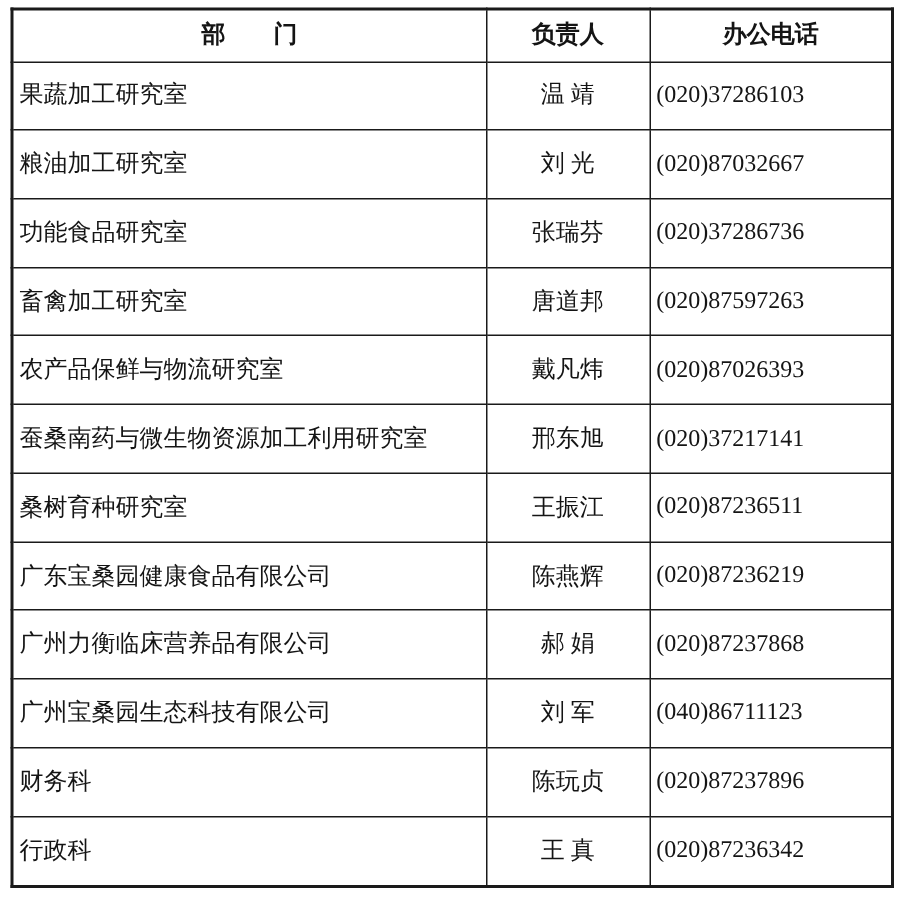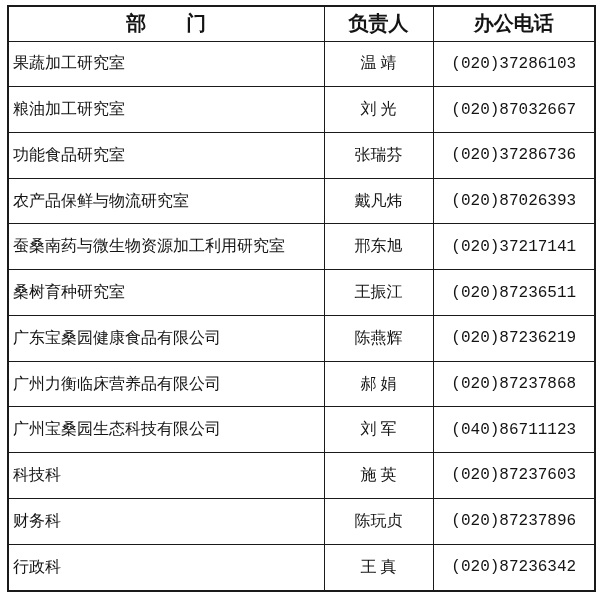--- a/index.html
+++ b/index.html
@@ -24,40 +24,39 @@
     border: 2px solid #1a1a1a;
   }
   table.contact-table th,
   table.contact-table td {
     border: 1px solid #1a1a1a;
     padding: 0 4px;
     overflow: hidden;
     white-space: nowrap;
   }
   table.contact-table th {
-    font-size: 20px;
+    font-size: 16px;
     font-weight: bold;
     text-align: center;
     height: 35px;
   }
   table.contact-table td {
     font-size: 16px;
     font-weight: normal;
   }
   td.dept-cell {
     text-align: left;
     padding-left: 8px;
   }
   td.manager-cell {
     text-align: center;
   }
   td.phone-cell {
-    text-align: center;
+    text-align: left;
     font-size: 16px;
-    font-family: Liberation Mono, monospace;
   }
 </style>
 </head>
 <body>
 
 <div class="page">
   <table class="contact-table">
     <colgroup>
       <col style="width:316px">
       <col style="width:109px">
@@ -80,20 +79,25 @@
           <td class="dept-cell">粮油加工研究室</td>
           <td class="manager-cell">刘 光</td>
           <td class="phone-cell">(020)87032667</td>
         </tr>
         <tr>
           <td class="dept-cell">功能食品研究室</td>
           <td class="manager-cell">张瑞芬</td>
           <td class="phone-cell">(020)37286736</td>
         </tr>
         <tr>
+          <td class="dept-cell">畜禽加工研究室</td>
+          <td class="manager-cell">唐道邦</td>
+          <td class="phone-cell">(020)87597263</td>
+        </tr>
+        <tr>
           <td class="dept-cell">农产品保鲜与物流研究室</td>
           <td class="manager-cell">戴凡炜</td>
           <td class="phone-cell">(020)87026393</td>
         </tr>
         <tr>
           <td class="dept-cell">蚕桑南药与微生物资源加工利用研究室</td>
           <td class="manager-cell">邢东旭</td>
           <td class="phone-cell">(020)37217141</td>
         </tr>
         <tr>
@@ -110,25 +114,20 @@
           <td class="dept-cell">广州力衡临床营养品有限公司</td>
           <td class="manager-cell">郝 娟</td>
           <td class="phone-cell">(020)87237868</td>
         </tr>
         <tr>
           <td class="dept-cell">广州宝桑园生态科技有限公司</td>
           <td class="manager-cell">刘 军</td>
           <td class="phone-cell">(040)86711123</td>
         </tr>
         <tr>
-          <td class="dept-cell">科技科</td>
-          <td class="manager-cell">施 英</td>
-          <td class="phone-cell">(020)87237603</td>
-        </tr>
-        <tr>
           <td class="dept-cell">财务科</td>
           <td class="manager-cell">陈玩贞</td>
           <td class="phone-cell">(020)87237896</td>
         </tr>
         <tr>
           <td class="dept-cell">行政科</td>
           <td class="manager-cell">王 真</td>
           <td class="phone-cell">(020)87236342</td>
         </tr>
       </tbody>

